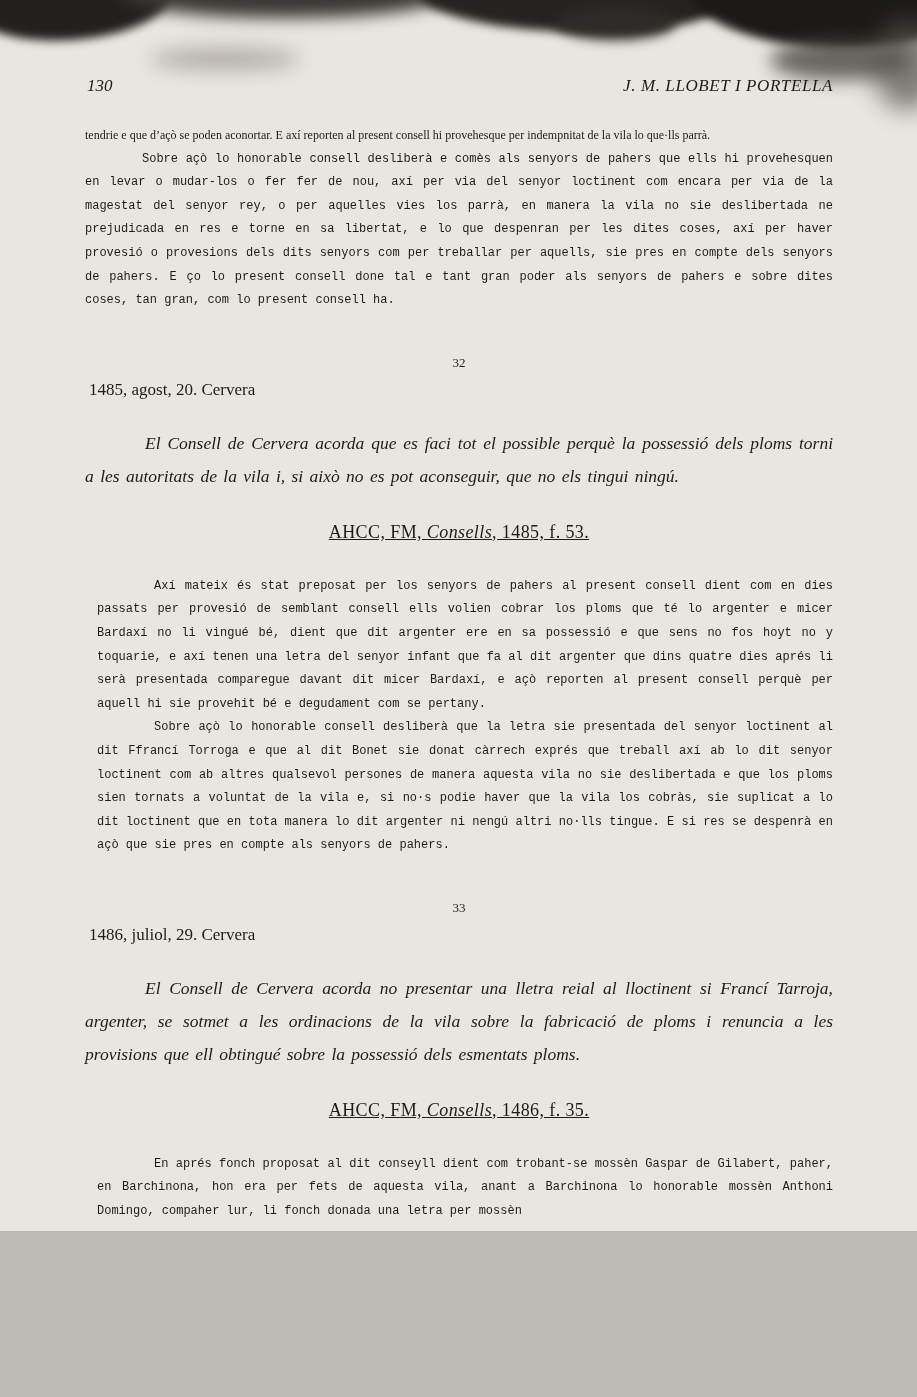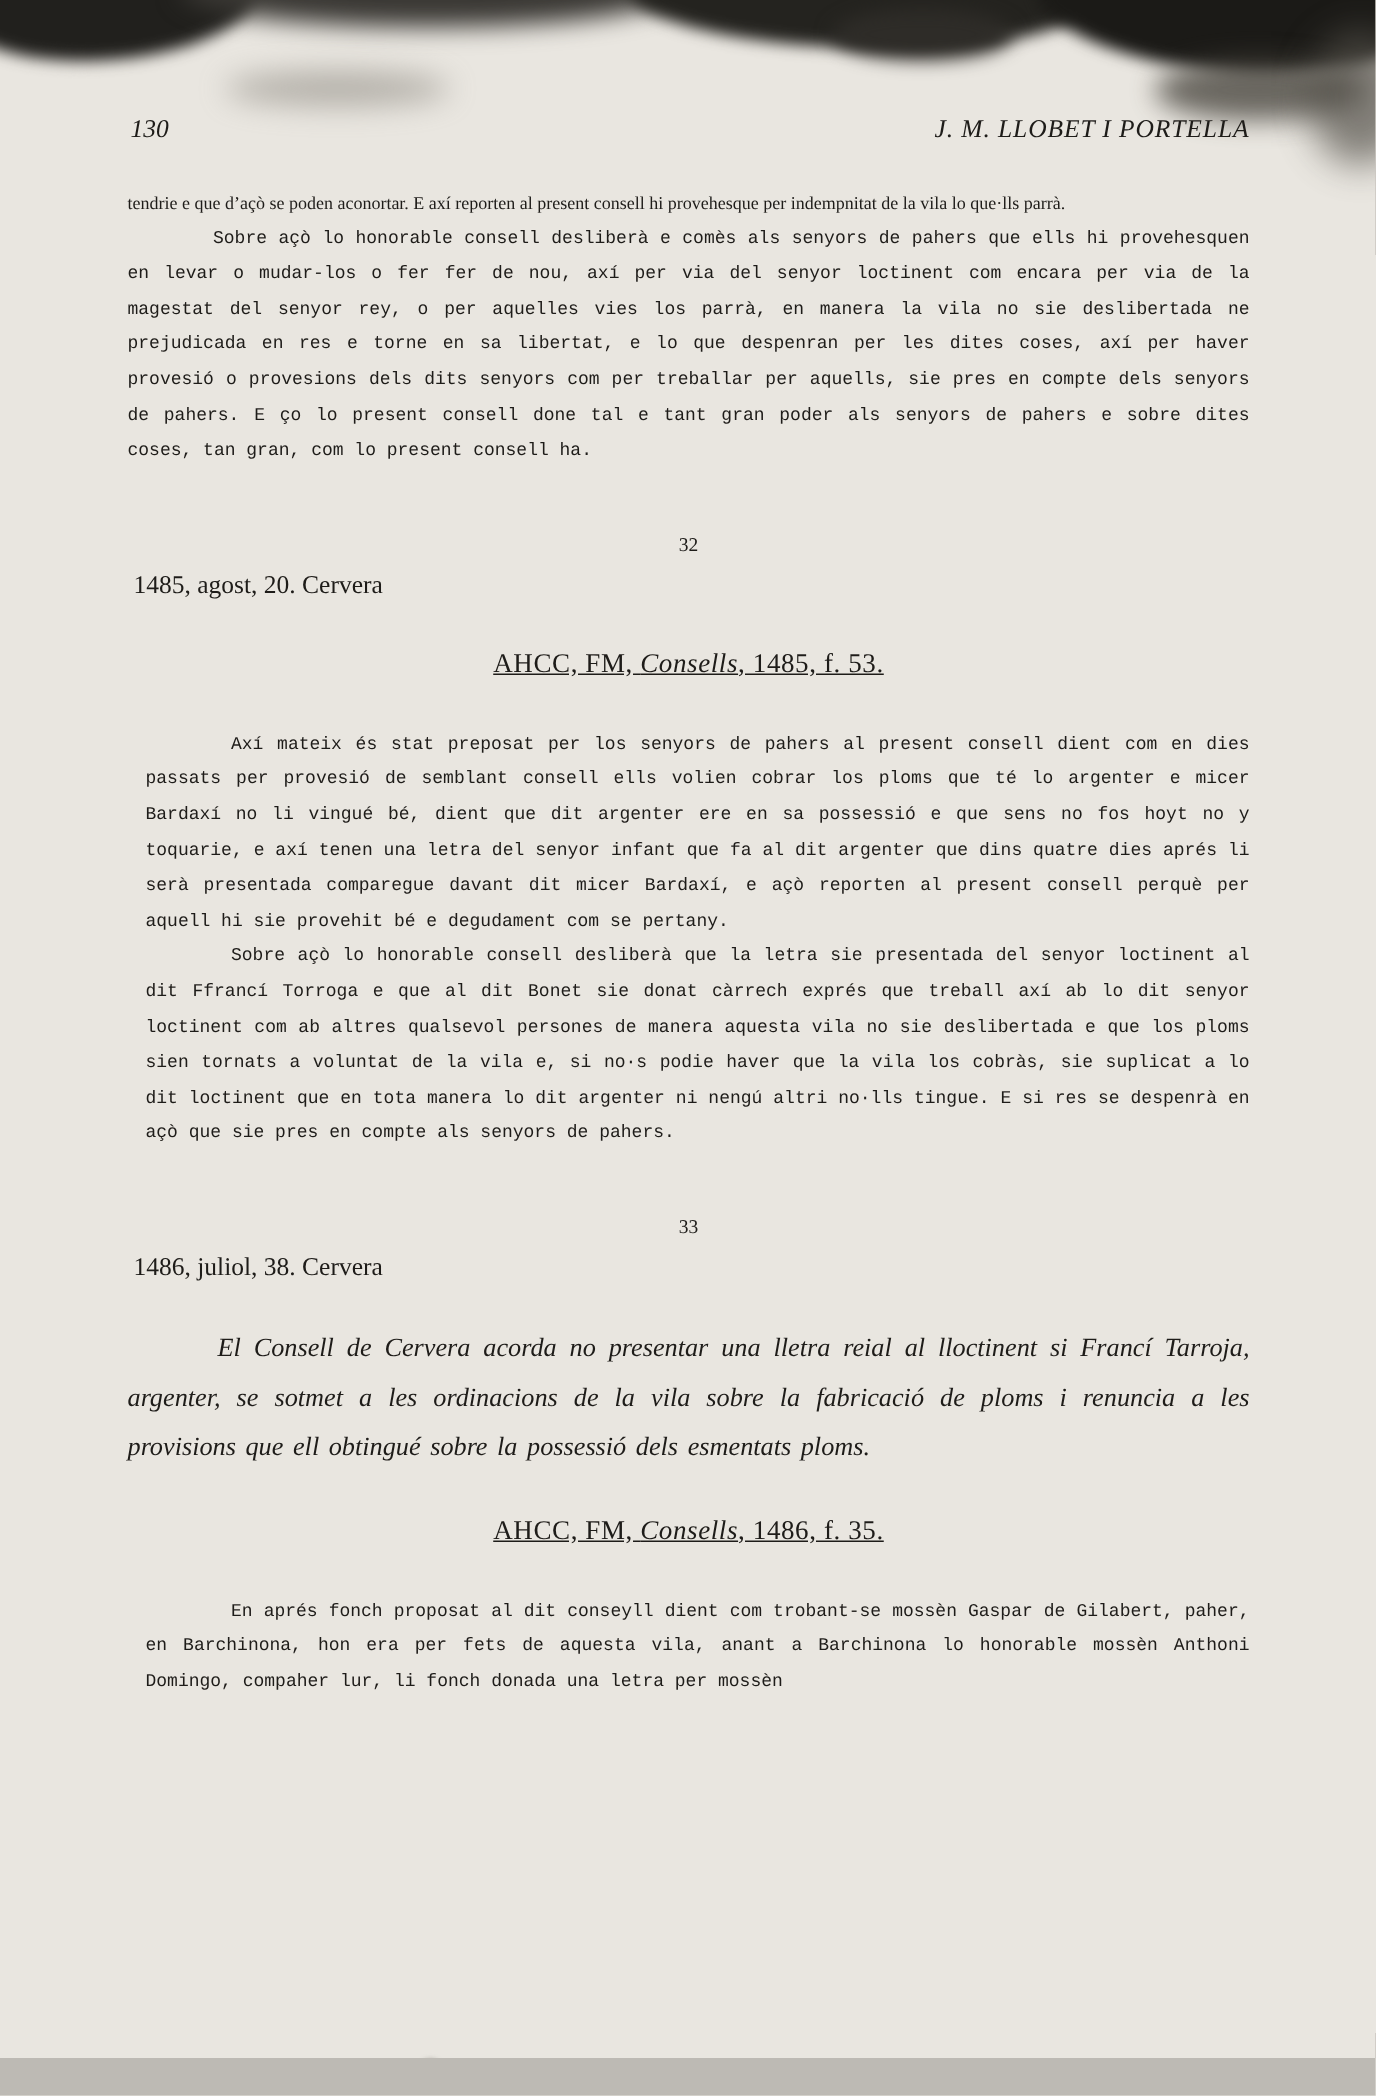--- a/index.html
+++ b/index.html
@@ -3,21 +3,21 @@
 <meta charset="utf-8">
 <style>
   html, body {
     margin: 0;
     padding: 0;
     background: #bdbab4;
   }
   .page {
     position: relative;
     width: 917px;
-    height: 1372px;
+    height: 1231px;
     margin: 0 auto;
     background: #e9e6e0;
     overflow: hidden;
     font-family: "Liberation Serif", serif;
     color: #1e1c19;
   }
   
   .blob {
     position: absolute;
     border-radius: 50%;
@@ -120,32 +120,33 @@
       <span class="page-number">130</span>
       <span class="running-title">J. M. LLOBET I PORTELLA</span>
     </div>
 
     <p class="body-para">tendrie e que d’açò se poden aconortar. E axí reporten al present consell hi provehesque per indempnitat de la vila lo que·lls parrà.</p>
     <p class="body-para indent">Sobre açò lo honorable consell desliberà e comès als senyors de pahers que ells hi provehesquen en levar o mudar-los o fer fer de nou, axí per via del senyor loctinent com encara per via de la magestat del senyor rey, o per aquelles vies los parrà, en manera la vila no sie deslibertada ne prejudicada en res e torne en sa libertat, e lo que despenran per les dites coses, axí per haver provesió o provesions dels dits senyors com per treballar per aquells, sie pres en compte dels senyors de pahers. E ço lo present consell done tal e tant gran poder als senyors de pahers e sobre dites coses, tan gran, com lo present consell ha.</p>
 
     <section>
       <div class="doc-number">32</div>
       <div class="doc-date">1485, agost, 20. Cervera</div>
+      <p class="summary">El Consell de Cervera acorda que es faci tot el possible perquè la possessió dels ploms torni a les autoritats de la vila i, si això no es pot aconseguir, que no els tingui ningú.</p>
       <div class="citation">
         <span>AHCC, FM, </span><i>Consells</i><span>,  1485, f. 53.</span>
       </div>
       <div class="doc-body">
         <p class="body-para indent">Axí mateix és stat preposat per los senyors de pahers al present consell dient com en dies passats per provesió de semblant consell ells volien cobrar los ploms que té lo argenter e micer Bardaxí no li vingué bé, dient que dit argenter ere en sa possessió e que sens no fos hoyt no y toquarie, e axí tenen una letra del senyor infant que fa al dit argenter que dins quatre dies aprés li serà presentada comparegue davant dit micer Bardaxí, e açò reporten al present consell perquè per aquell hi sie provehit bé e degudament com se pertany.</p>
         <p class="body-para indent">Sobre açò lo honorable consell desliberà que la letra sie presentada del senyor loctinent al dit Ffrancí Torroga e que al dit Bonet sie donat càrrech exprés que treball axí ab lo dit senyor loctinent com ab altres qualsevol persones de manera aquesta vila no sie deslibertada e que los ploms sien tornats a voluntat de la vila e, si no·s podie haver que la vila los cobràs, sie suplicat a lo dit loctinent que en tota manera lo dit argenter ni nengú altri no·lls tingue. E si res se despenrà en açò que sie pres en compte als senyors de pahers.</p>
       </div>
     </section>
 
     <section>
       <div class="doc-number">33</div>
-      <div class="doc-date">1486, juliol, 38. Cervera</div>
+      <div class="doc-date">1486, juliol, 29. Cervera</div>
       <p class="summary">El Consell de Cervera acorda no presentar una lletra reial al lloctinent si Francí Tarroja, argenter, se sotmet a les ordinacions de la vila sobre la fabricació de ploms i renuncia a les provisions que ell obtingué sobre la possessió dels esmentats ploms.</p>
       <div class="citation">
         <span>AHCC, FM, </span><i>Consells</i><span>,  1486, f. 35.</span>
       </div>
       <div class="doc-body">
         <p class="body-para indent">En aprés fonch proposat al dit conseyll dient com trobant-se mossèn Gaspar de Gilabert, paher, en Barchinona, hon era per fets de aquesta vila, anant a Barchinona lo honorable mossèn Anthoni Domingo, compaher lur, li fonch donada una letra per mossèn</p>
       </div>
     </section>
 
   </div>

